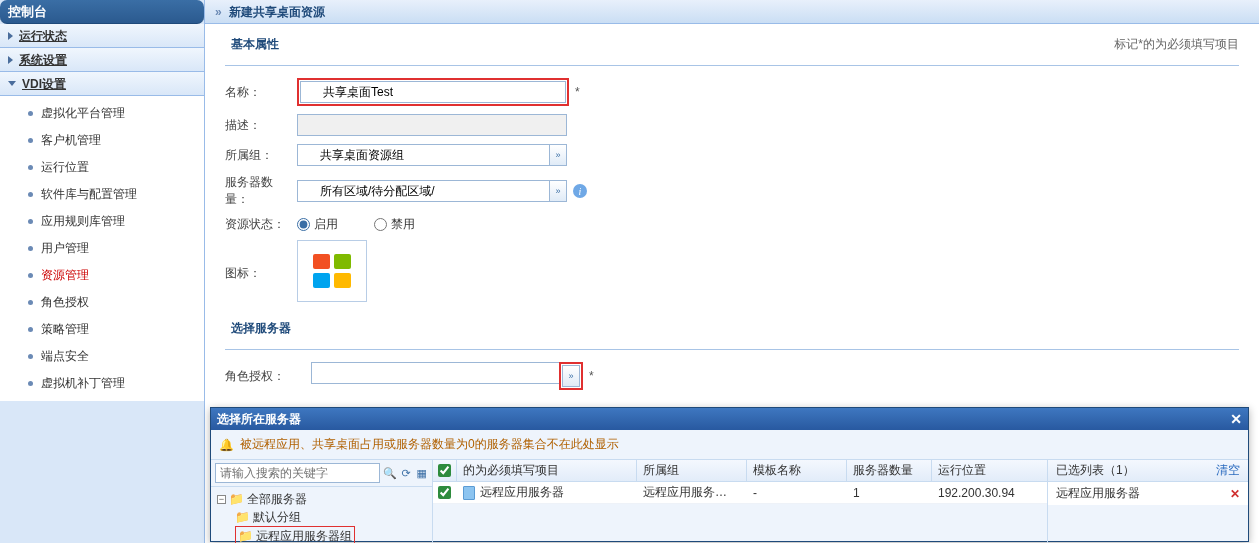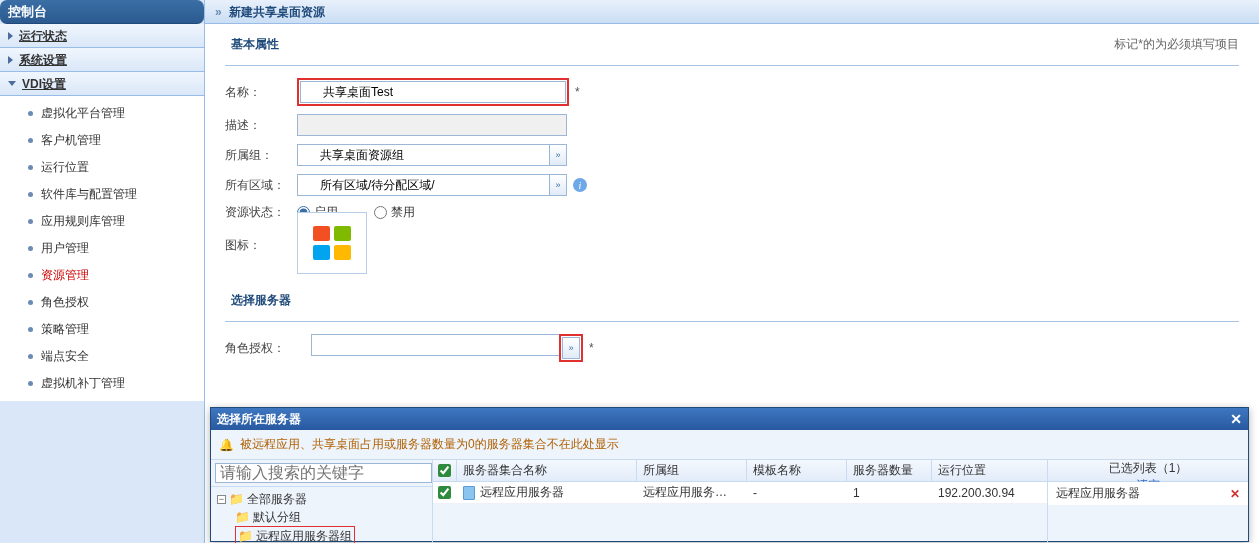--- a/index.html
+++ b/index.html
@@ -49,40 +49,40 @@
 
 
 .modal { position:absolute; left:210px; top:407px; width:1039px; height:135px; border:1px solid #1f4a7a; background:#eef4fc; box-shadow: 0 2px 8px rgba(0,0,0,0.3); }
 .modal-title { background: linear-gradient(#3e77c0,#2859a0); color:#fff; height:22px; line-height:22px; padding:0 6px; display:flex; justify-content:space-between; align-items:center; font-weight:bold; }
 .modal-title .close { cursor:pointer; font-size:14px; }
 .modal-warn { padding:6px 8px; color:#b06000; display:flex; align-items:center; gap:6px; border-bottom:1px solid #c8dbf0; }
 .bell { color:#e09000; }
 .modal-body { display:flex; height:84px; }
 .tree-panel { width:222px; border-right:1px solid #c8dbf0; display:flex; flex-direction:column; }
 .search-row { display:flex; align-items:center; padding:3px 4px; border-bottom:1px solid #c8dbf0; gap:3px; }
-.search-row input { flex:1; height:20px; border:1px solid #9cb7d6; padding:0 4px; font-size:16px; }
+.search-row input { flex:1; height:20px; border:1px solid #9cb7d6; padding:0 4px; font-size:12px; }
 .tool-icon { width:16px; height:16px; display:inline-flex; align-items:center; justify-content:center; cursor:pointer; color:#3a6ea5; font-size:11px; }
 .tree { padding:3px 6px; font-size:12px; line-height:18px; overflow:auto; }
 .tree-node { display:flex; align-items:center; gap:3px; }
 .tree-node.sel { border:1px solid #e03030; padding:0 2px; display:inline-flex; }
 .expander { width:9px; height:9px; border:1px solid #888; display:inline-flex; align-items:center; justify-content:center; font-size:9px; line-height:7px; color:#555; background:#fff; }
 .folder { color:#d8a24a; }
 
 .grid-panel { flex:1; border-right:1px solid #c8dbf0; }
 .grid-head { display:flex; background:linear-gradient(#f4f8fe,#e2ecf9); border-bottom:1px solid #c8dbf0; height:22px; align-items:center; font-weight: normal; color:#333; }
 .gh { padding:0 6px; border-right:1px solid #c8dbf0; height:100%; display:flex; align-items:center; }
 .gh.chk { width:24px; justify-content:center; }
 .gh.c1{width:180px;} .gh.c2{width:110px;} .gh.c3{width:100px;} .gh.c4{width:85px;} .gh.c5{flex:1; border-right:none;}
 .grid-row { display:flex; height:22px; align-items:center; border-bottom:1px solid #eef2f8; background:#fff; }
 .gc { padding:0 6px; border-right:1px solid transparent; height:100%; display:flex; align-items:center; }
 .gc.chk{width:24px; justify-content:center;} .gc.c1{width:180px;} .gc.c2{width:110px;} .gc.c3{width:100px;} .gc.c4{width:85px;} .gc.c5{flex:1;}
 .srv-icon { width:12px; height:14px; background:#8cc4f0; border:1px solid #5a9bd4; border-radius:1px; margin-right:5px; }
 
 .sel-panel { width:200px; display:flex; flex-direction:column; }
-.sel-head { display:flex; justify-content:space-between; background:linear-gradient(#f4f8fe,#e2ecf9); border-bottom:1px solid #c8dbf0; height:22px; align-items:center; padding:0 8px;flex-direction:column; }
+.sel-head { display:flex; justify-content:space-between; background:linear-gradient(#f4f8fe,#e2ecf9); border-bottom:1px solid #c8dbf0; height:22px; align-items:center; padding:0 8px; }
 .sel-head .clear { color:#2b6bbf; cursor:pointer; }
 .sel-row { display:flex; justify-content:space-between; align-items:center; padding:3px 8px; background:#fff; }
 .sel-row .x { color:#d03030; cursor:pointer; font-weight:bold; }
 
 input[type=checkbox]{ accent-color:#2e8b3d; }
 </style>
 </head>
 <body>
 
 <div class="sidebar">
@@ -174,21 +174,21 @@
 
     <div class="form-row">
       <span class="form-label">所属组：</span>
       <div class="combo">
         <input class="text-input" style="width: 252px;" value="共享桌面资源组">
         <div class="combo-btn">»</div>
       </div>
     </div>
 
     <div class="form-row">
-      <span class="form-label">所有区域：</span>
+      <span class="form-label">服务器数量：</span>
       <div class="combo">
         <input class="text-input" style="width: 252px;" value="所有区域/待分配区域/">
         <div class="combo-btn">»</div>
       </div>
       <span class="info-icon">i</span>
     </div>
 
     <div class="form-row">
       <span class="form-label">资源状态：</span>
       <div class="radio-group">
@@ -197,21 +197,21 @@
             <span>启用</span>
           </label>
         <label>
             <input type="radio" name="st" style="">
             <span>禁用</span>
           </label>
       </div>
     </div>
 
     <div class="form-row" style="align-items:flex-start; margin-top:4px;">
-      <span class="form-label" style="margin-top:8px">图标：</span>
+      <span class="form-label" style="margin-top:24px">图标：</span>
     </div>
     <div class="icon-box" style="margin-top:-50px">
       <div class="win-logo">
         <div class="win-q wq1"></div>
           <div class="win-q wq2"></div>
           <div class="win-q wq3"></div>
           <div class="win-q wq4"></div>
       </div>
     </div>
 
@@ -269,21 +269,21 @@
           </span>
         </div>
       </div>
     </div>
 
     <div class="grid-panel">
       <div class="grid-head">
         <div class="gh chk">
             <input type="checkbox" checked="" style="">
           </div>
-        <div class="gh c1">服务器集合名称</div>
+        <div class="gh c1">的为必须填写项目</div>
         <div class="gh c2">所属组</div>
         <div class="gh c3">模板名称</div>
         <div class="gh c4">服务器数量</div>
         <div class="gh c5">运行位置</div>
       </div>
       <div class="grid-row">
         <div class="gc chk">
             <input type="checkbox" checked="" style="">
           </div>
         <div class="gc c1">

